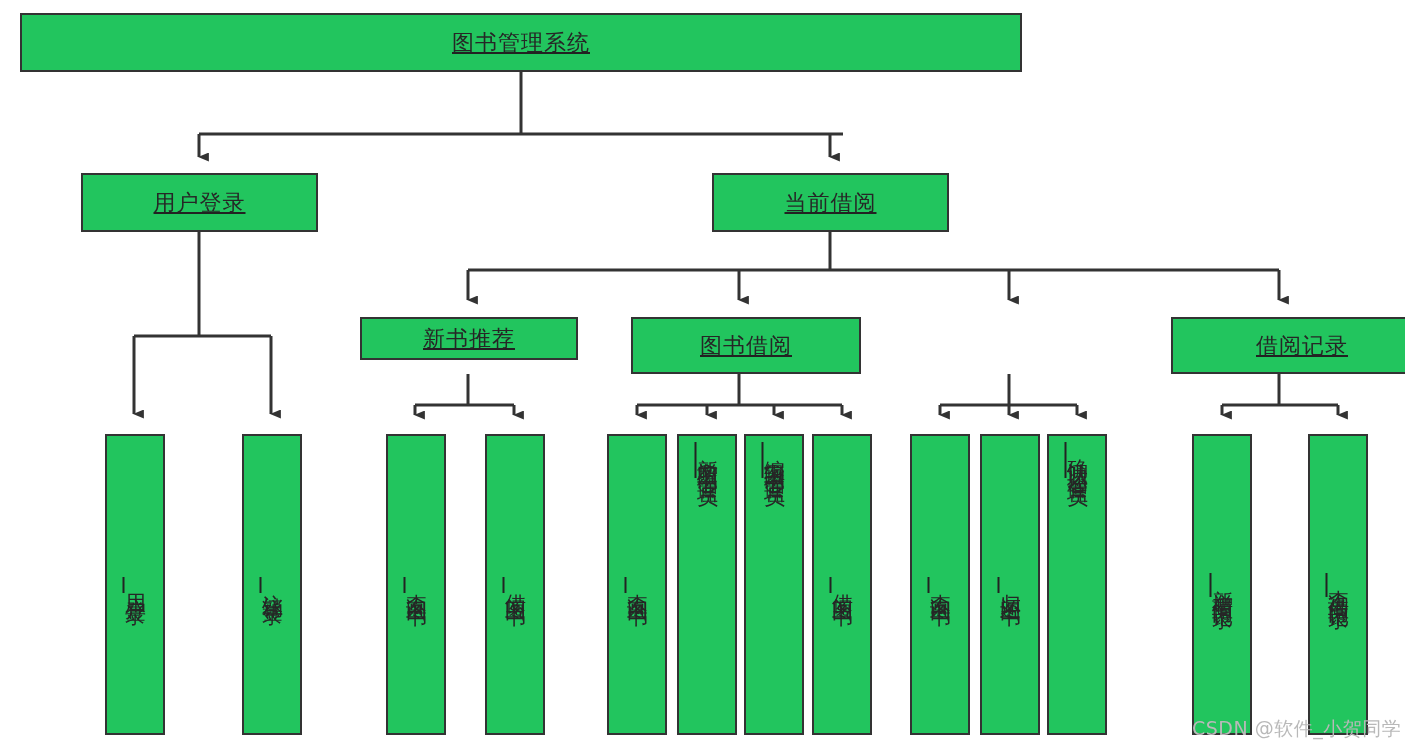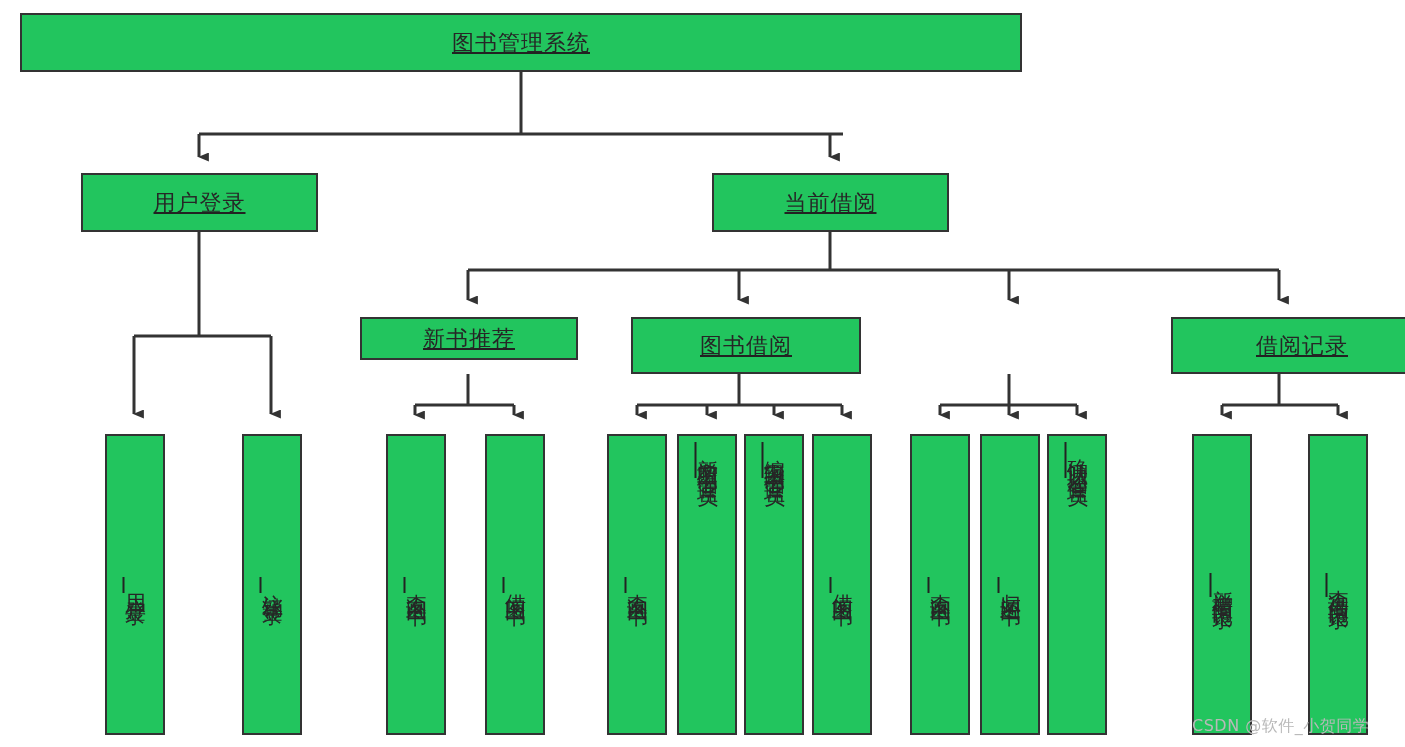--- a/index.html
+++ b/index.html
@@ -57,21 +57,21 @@
     letter-spacing: 4px;
     line-height: 1;
     white-space: nowrap;
   }
   .node.leaf.centered {
     align-items: center;
     padding-top: 0;
   }
   .watermark {
     position: absolute;
-    font-size: 16px;
+    font-size: 19px;
     color: #b9b9b9;
     letter-spacing: 0.5px;
     white-space: nowrap;
     font-family: "DejaVu Sans", "Liberation Sans", sans-serif;
   }
 </style>
 </head>
 <body>
 
 <div id="diagram-root">

